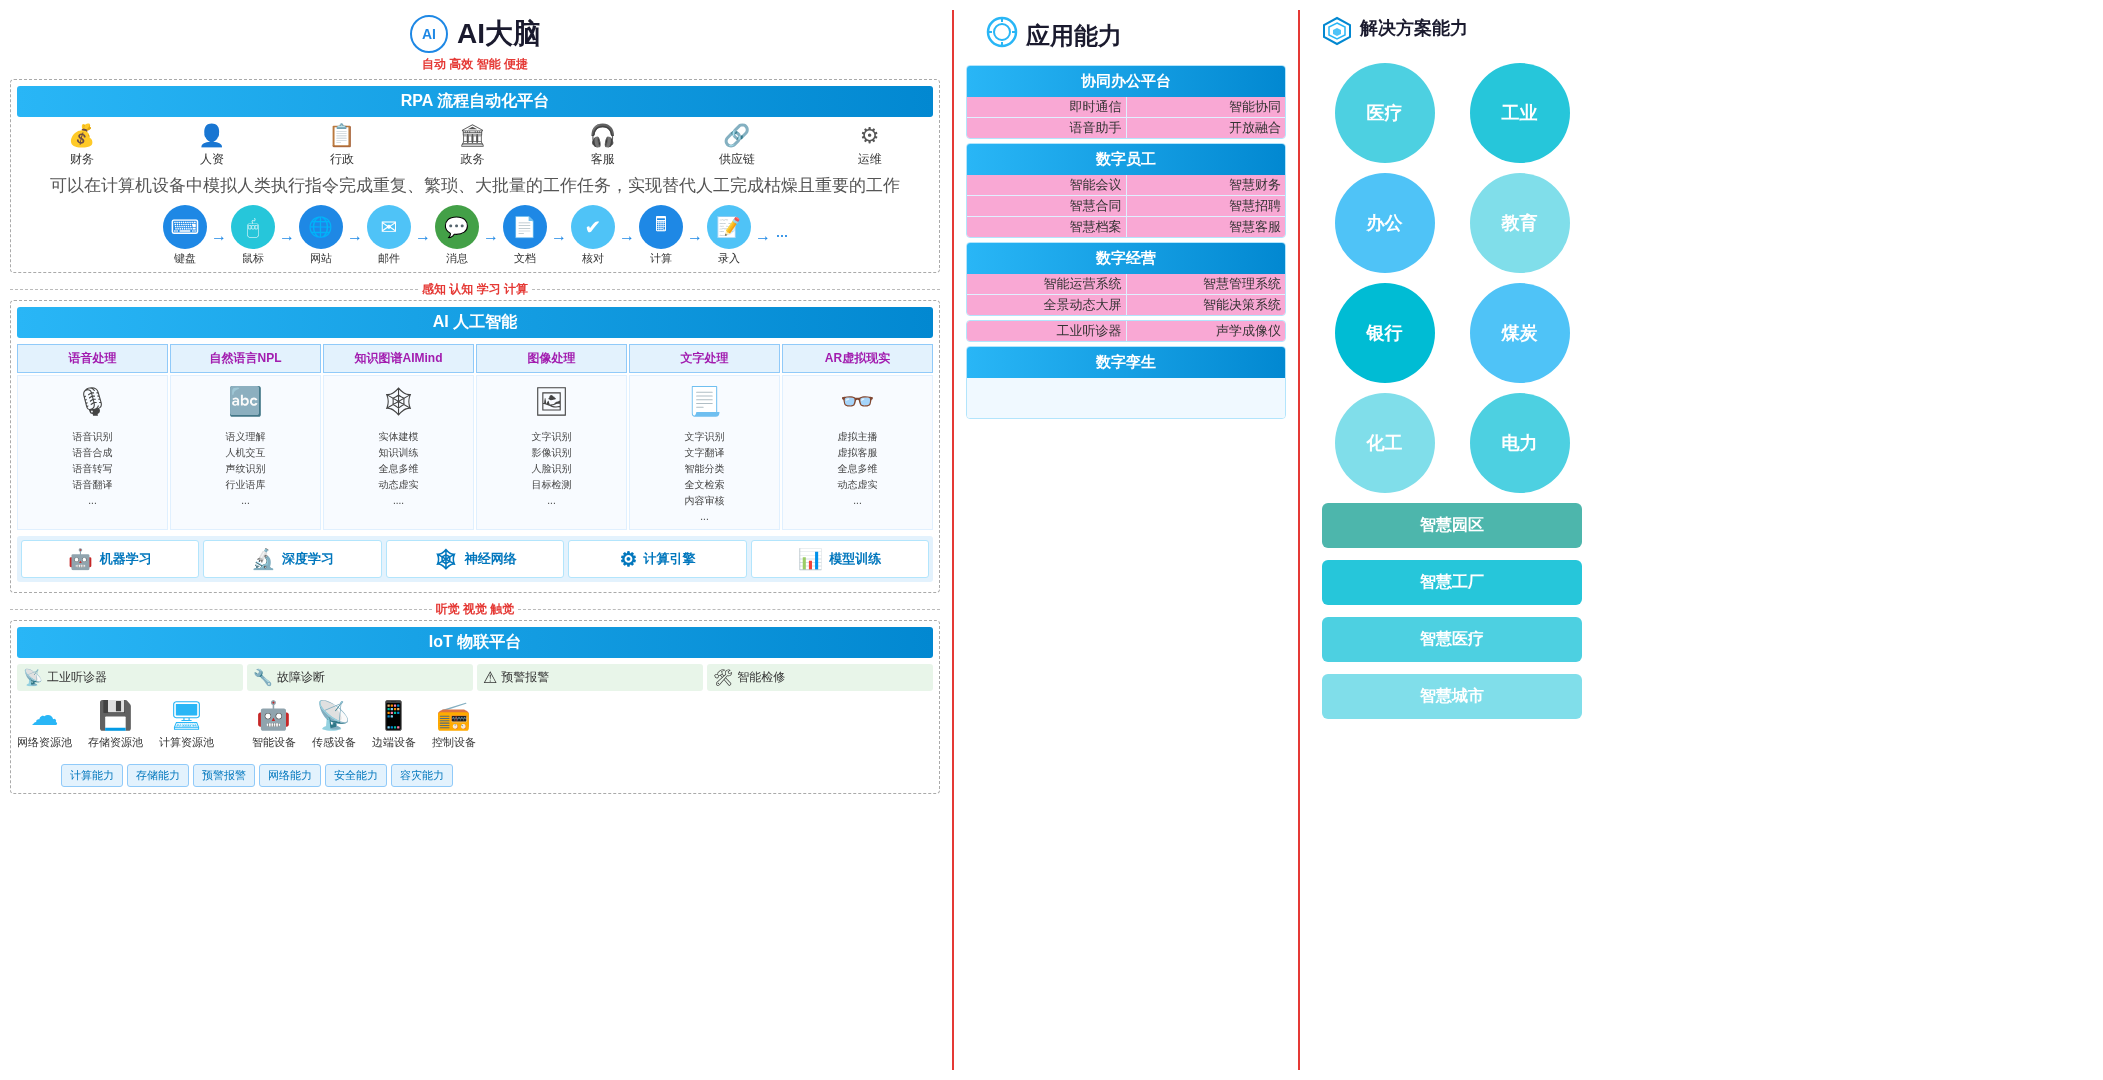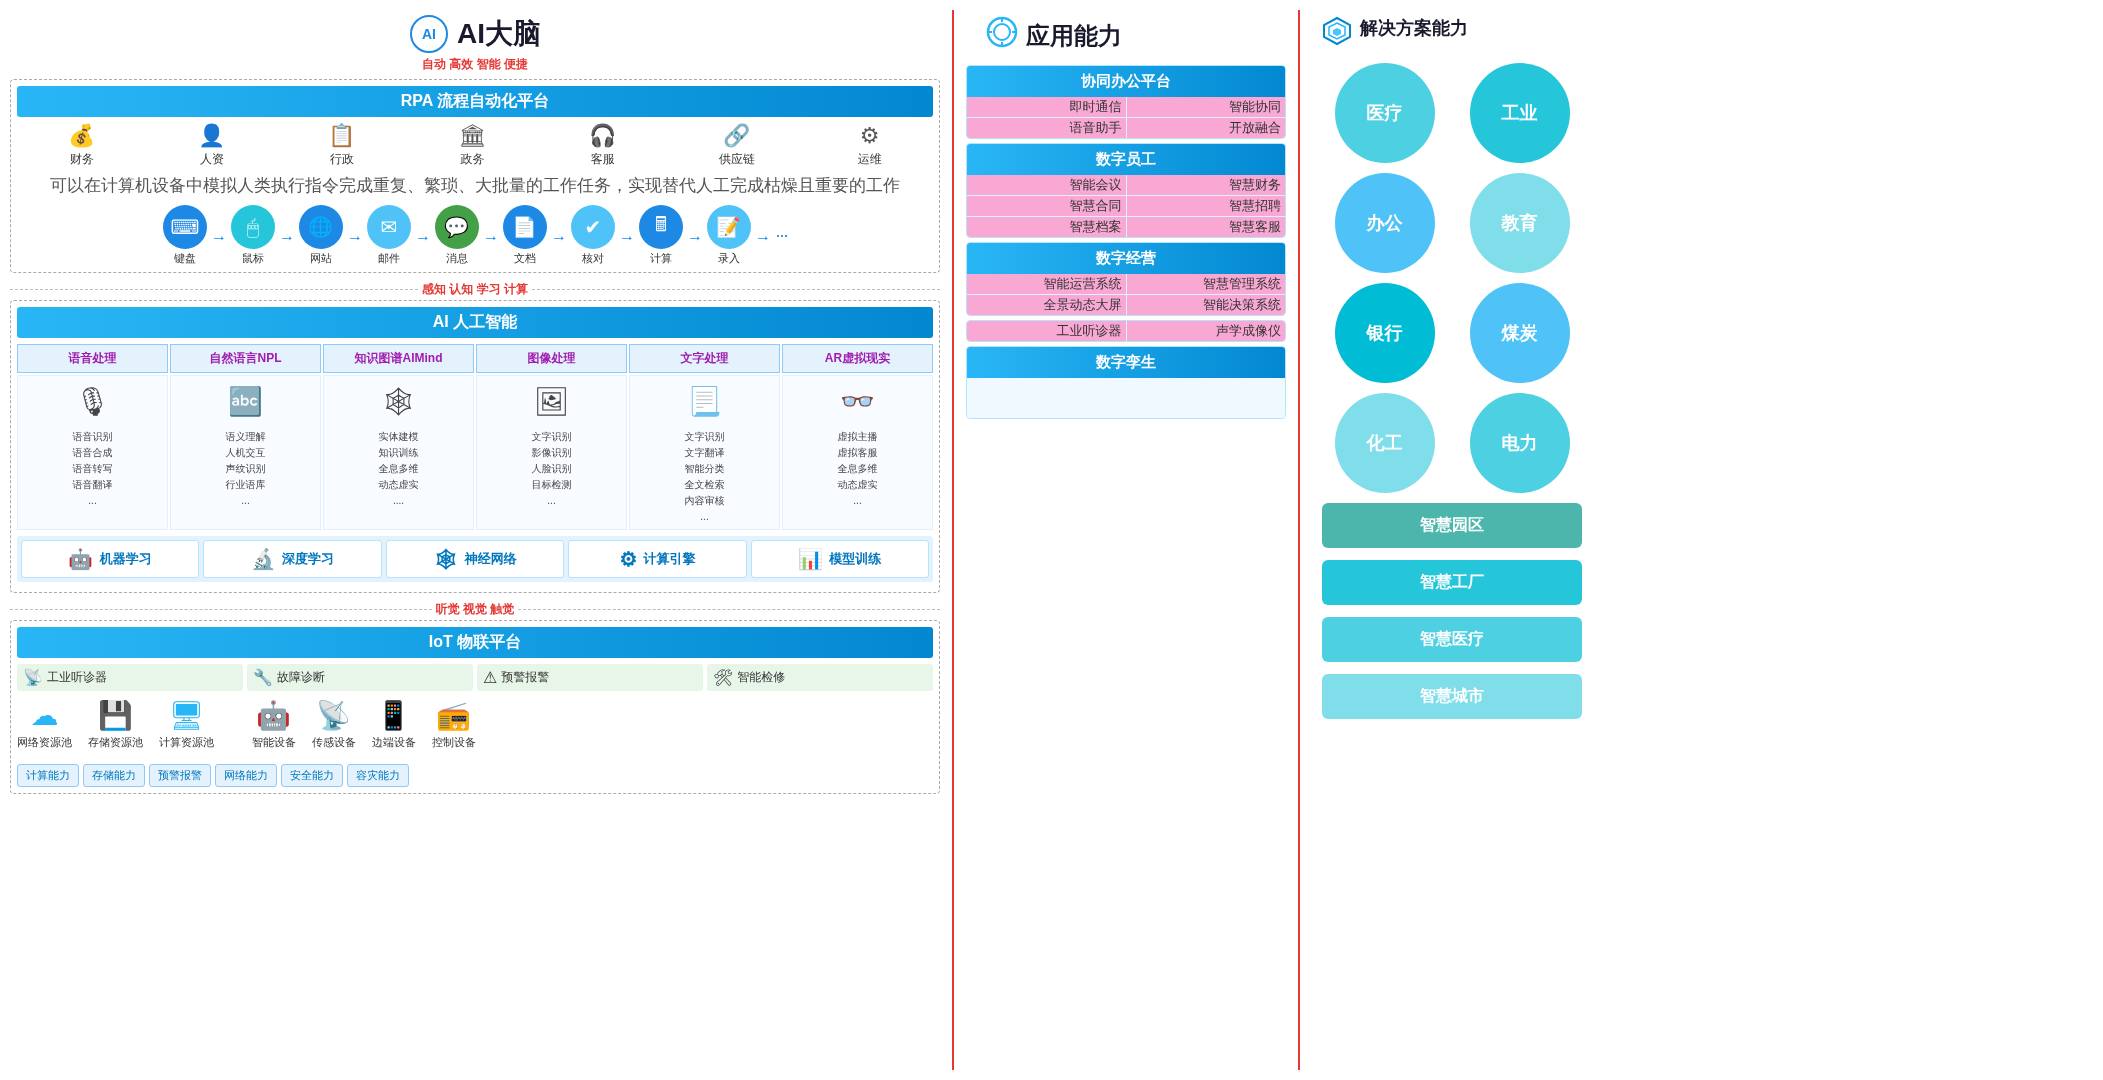--- a/index.html
+++ b/index.html
@@ -242,20 +242,21 @@
       color: #666;
     }
     .iot-divider {
       width: 2px;
       background: #ccc;
       margin: 0 8px;
     }
     .iot-capabilities {
       display: flex;
       gap: 4px;
+      margin-left: 44px;
     }
     .iot-cap-tag {
       background: #e3f2fd;
       border: 1px solid #90caf9;
       border-radius: 3px;
       padding: 3px 8px;
       font-size: 11px;
       color: #0277bd;
     }
 

